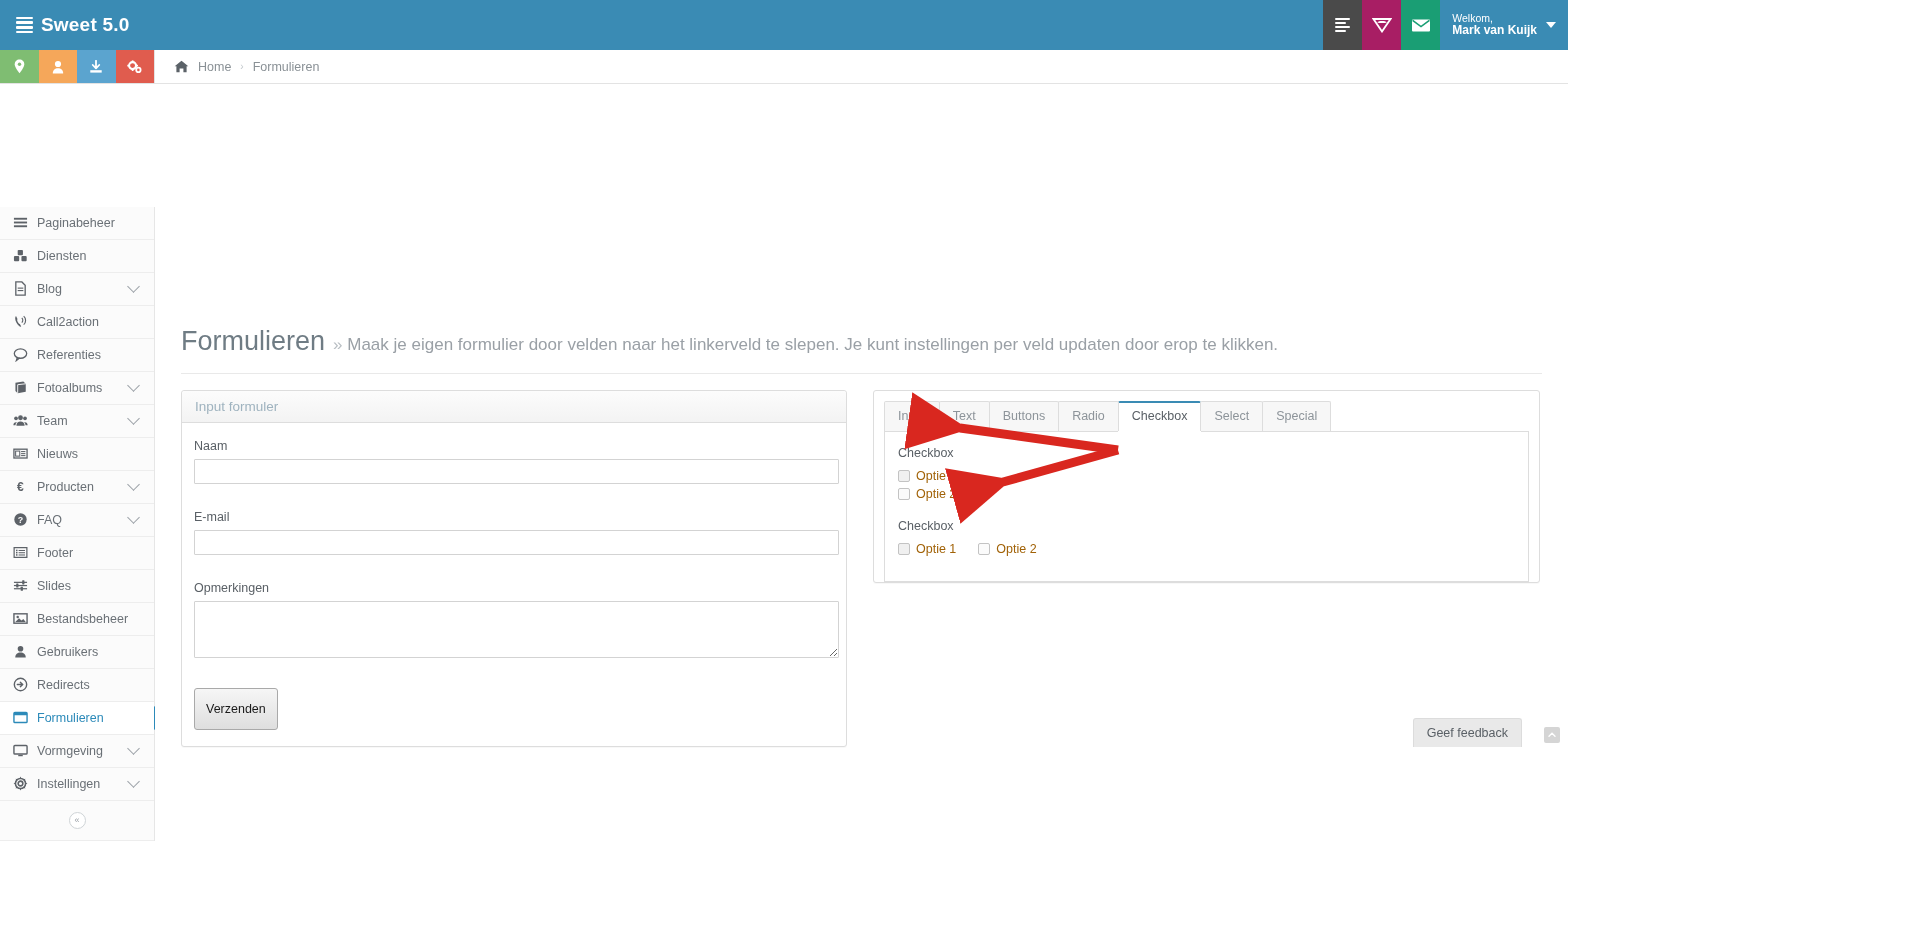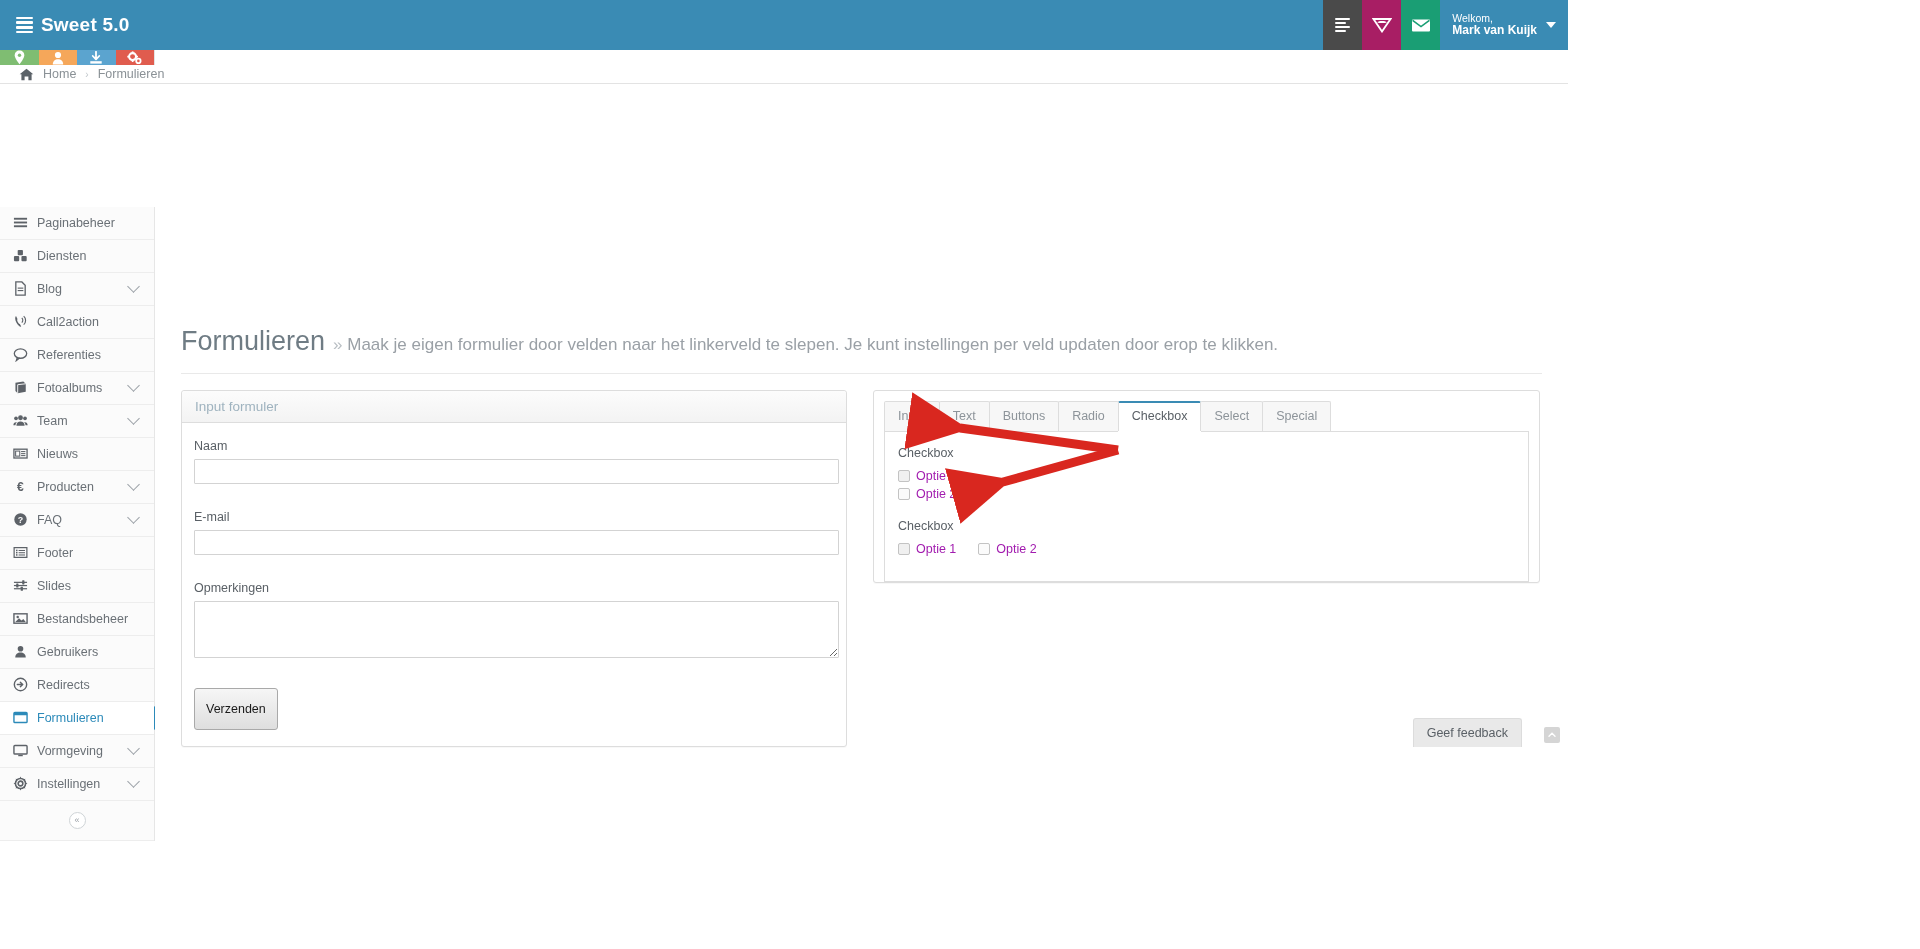--- a/index.html
+++ b/index.html
@@ -48,21 +48,21 @@
   .icon-lines { display:flex; flex-direction:column; gap:2px; align-items:flex-start;}
   .icon-lines i { display:block; height:2.2px; background:#fff; border-radius:1px; }
   .icon-lines i:nth-child(1){ width:15px; }
   .icon-lines i:nth-child(2){ width:11px; }
   .icon-lines i:nth-child(3){ width:15px; }
   .icon-lines i:nth-child(4){ width:11px; }
 
   
   .secondbar {
     height: 34px; display: flex; align-items: stretch;
-    background: #ffffff; border-bottom: 1px solid #e3e3e3; flex-direction: column;
+    background: #ffffff; border-bottom: 1px solid #e3e3e3;
   }
   .quick {
     width: 155px; display: flex; align-items: stretch;
     border-right: 1px solid #e3e3e3;
   }
   .q-btn { flex: 1; display: flex; align-items: center; justify-content: center; cursor: pointer; }
   .q-green { background: #7fbd72; }
   .q-orange { background: #f4a council; }
   .q-orange { background: #f5a75a; }
   .q-blue { background: #5ba4cf; }
@@ -174,21 +174,21 @@
   }
   .field-title { font-size: 12.5px; color: #5a6066; margin-bottom: 9px; }
   .cb-row { display: flex; align-items: center; gap: 6px; margin-bottom: 4px; }
   .cb-row.inline-group { gap: 0; }
   .cb-inline { display: flex; align-items: center; gap: 6px; margin-right: 22px; }
   .cb-box {
     width: 12px; height: 12px; border: 1px solid #c3c3c3; border-radius: 2px;
     background: #f0f0f0; display: inline-block; flex-shrink: 0;
   }
   .cb-box.light { background: #fbfbfb; }
-  .cb-label { font-size: 12.5px; color: #a21caf; }
+  .cb-label { font-size: 12.5px; color: #a16207; }
   .group-gap { height: 14px; }
 
   
   .arrows { position: absolute; left: 0; top: 0; pointer-events: none; }
 
   
   .feedback {
     position: absolute; right: 46px; bottom: 0;
     background: #e9e9e9; color: #5a6066; font-size: 12.5px;
     padding: 7px 13px; border-radius: 3px 3px 0 0; cursor: pointer;

